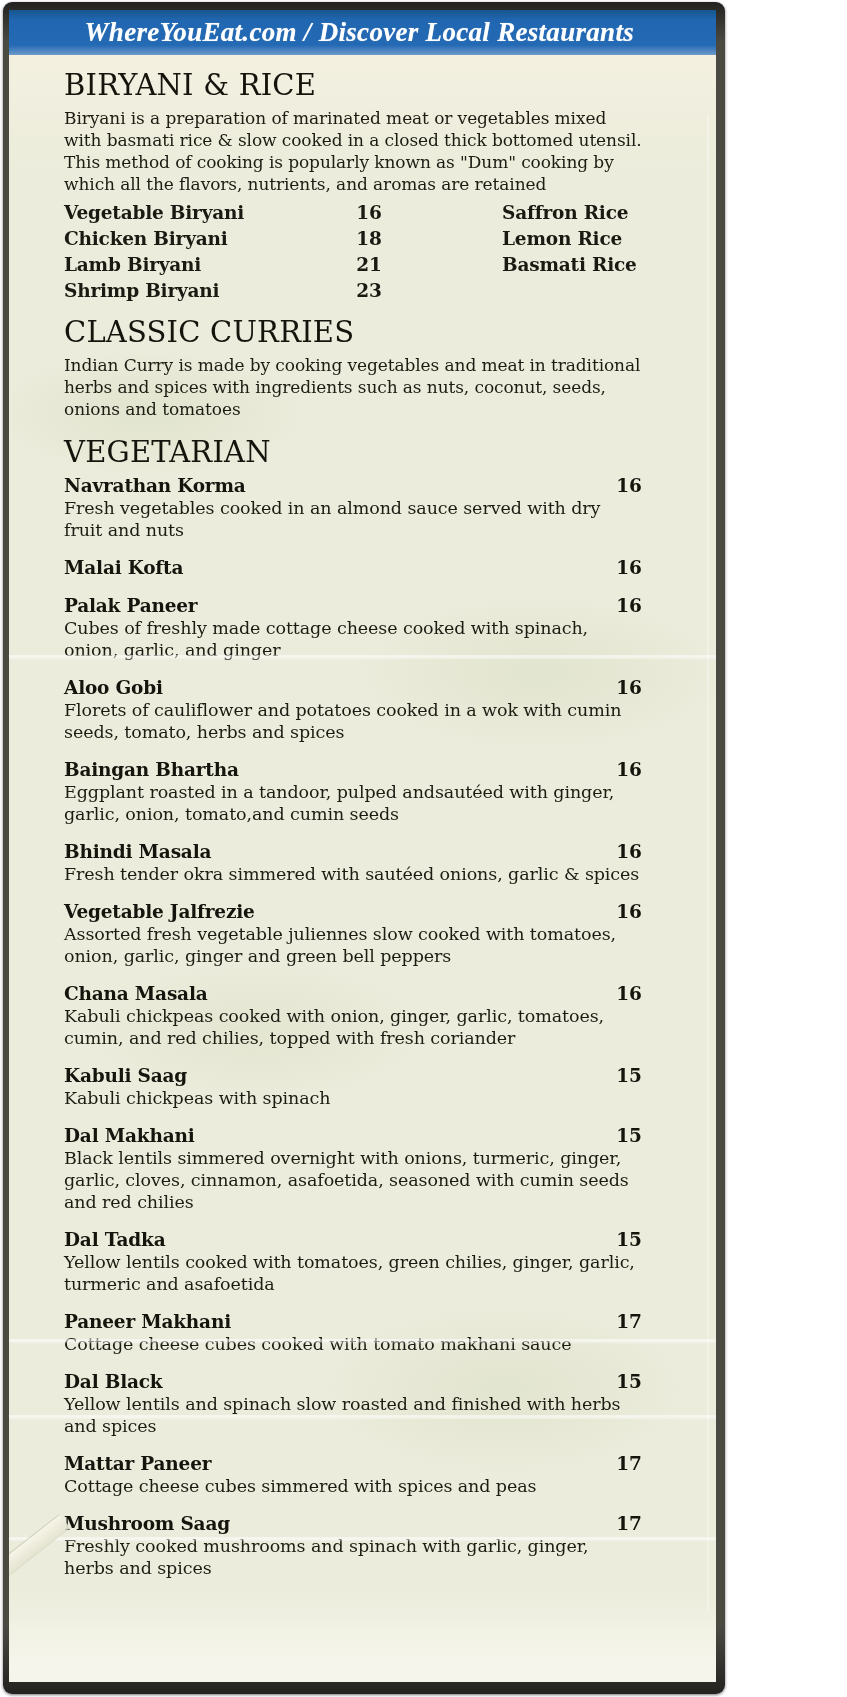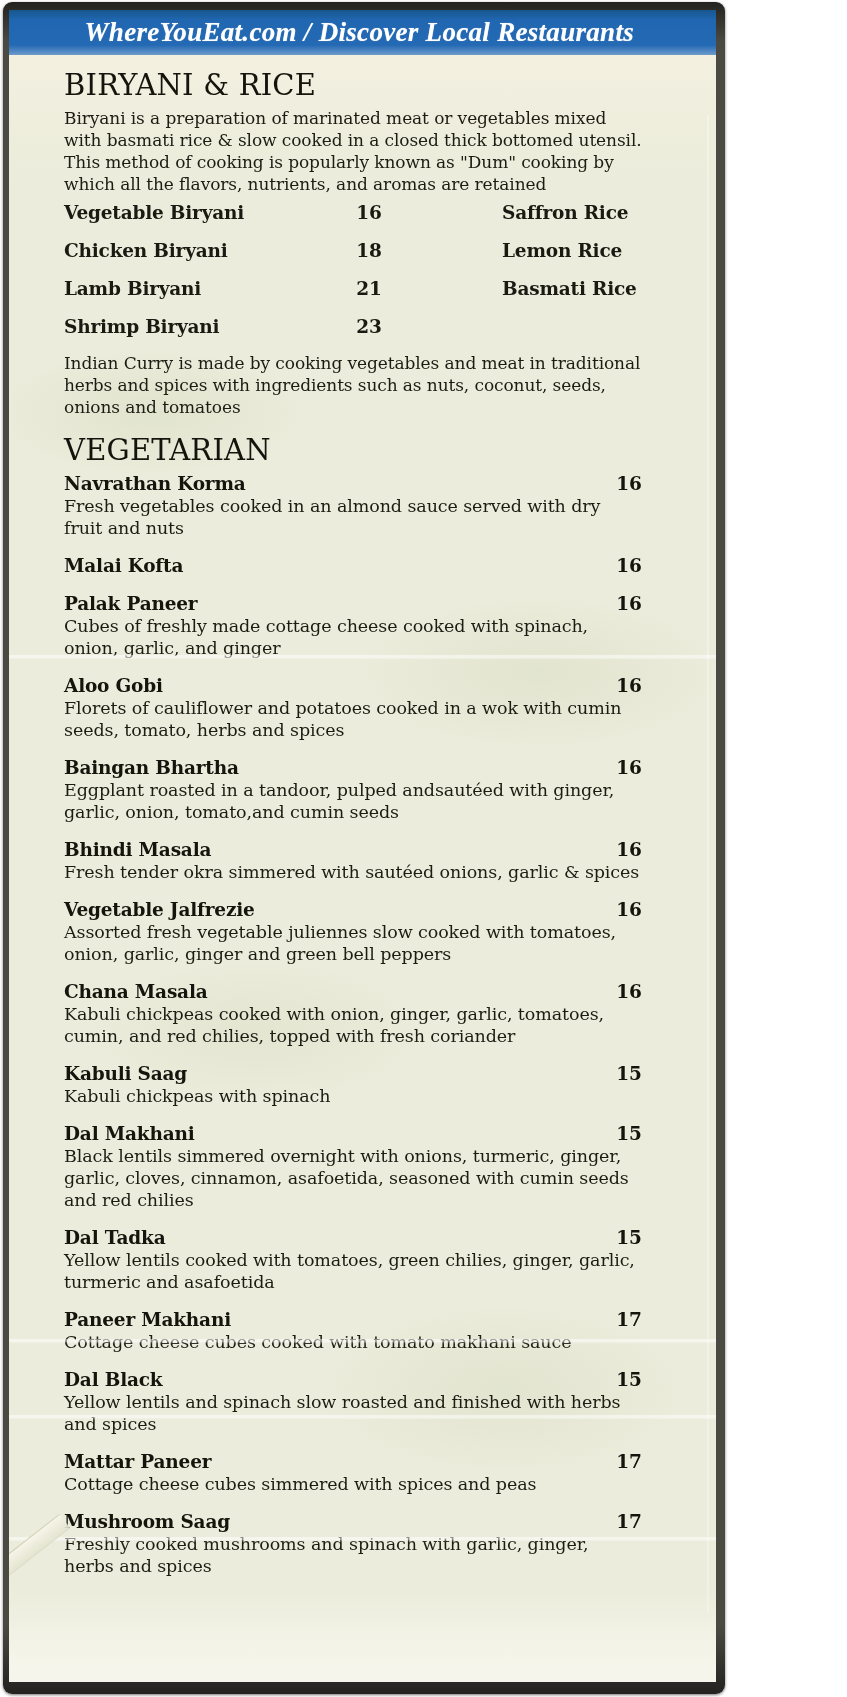--- a/index.html
+++ b/index.html
@@ -90,21 +90,21 @@
   }
 
   
   .biryani-grid {
     display: grid;
     grid-template-columns: 318px 236px;
     column-gap: 120px;
     align-content: start;
     margin: 2px 0 10px 0;
   }
-  .bcol { display: flex; flex-direction: column; gap: 12px; }
+  .bcol { display: flex; flex-direction: column; }
   .brow {
     display: flex;
     justify-content: space-between;
     line-height: 26px;
     font-weight: 700;
     font-size: 18.5px;
   }
   .bname { letter-spacing: -0.2px; }
   .bprice { font-weight: 700; }
 
@@ -218,20 +218,21 @@
 
               <div class="brow">
                 <span class="bname">Basmati Rice</span>
                 <span class="bprice">5</span>
               </div>
             </div>
         </div>
       </section>
 
       <section class="sec-classic">
+        <h1 class="sec-title">CLASSIC CURRIES</h1>
         <p class="sec-desc">Indian Curry is made by cooking vegetables and meat in traditional herbs and spices with ingredients such as nuts, coconut, seeds, onions and tomatoes</p>
       </section>
 
       <section class="sec-veg">
         <h1 class="sec-title">VEGETARIAN</h1>
 
         <div class="veg-list">
 
             <div class="vitem">
               <div class="vhead">

